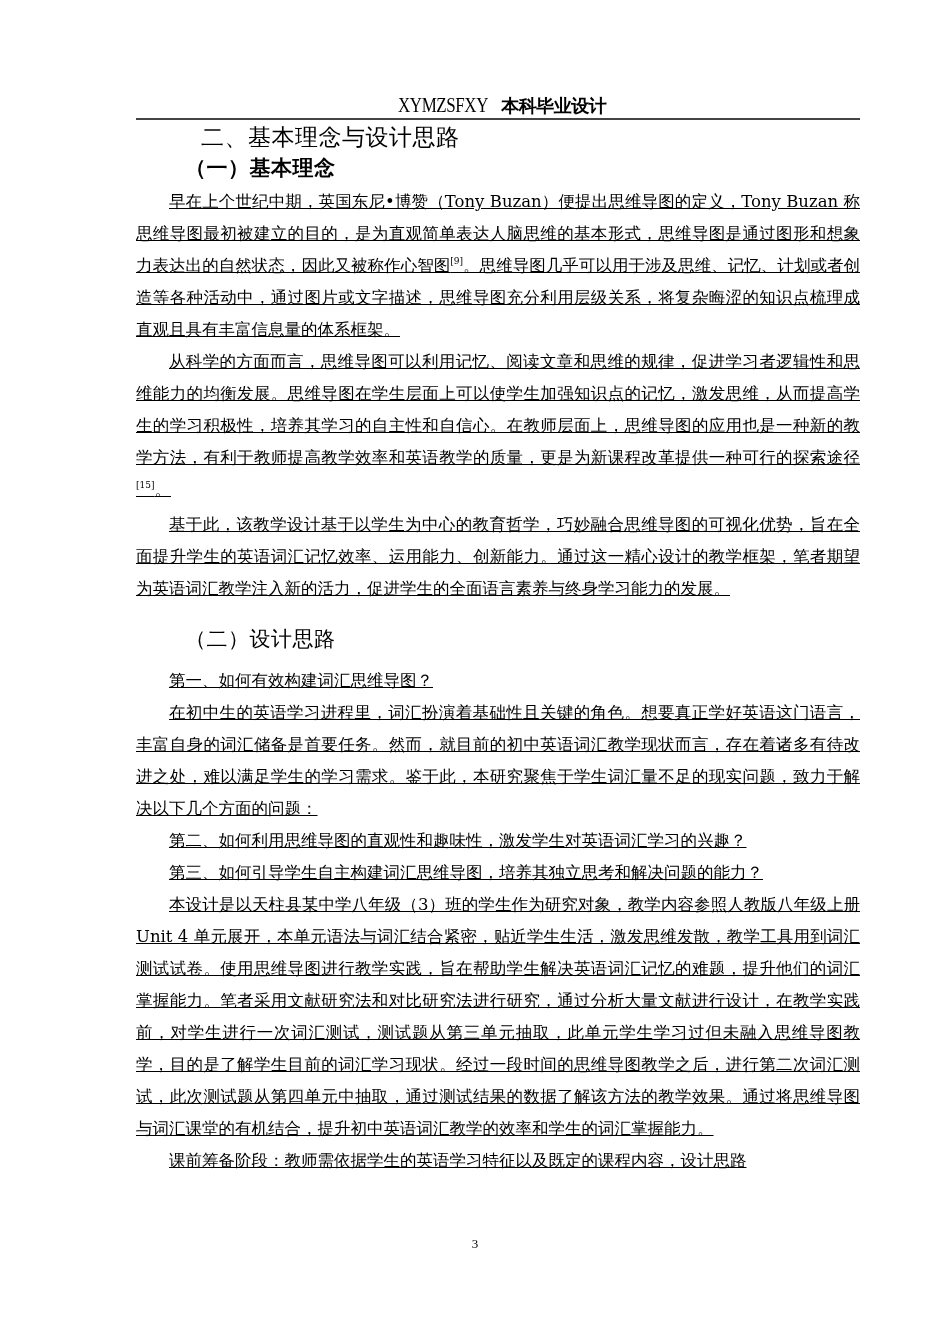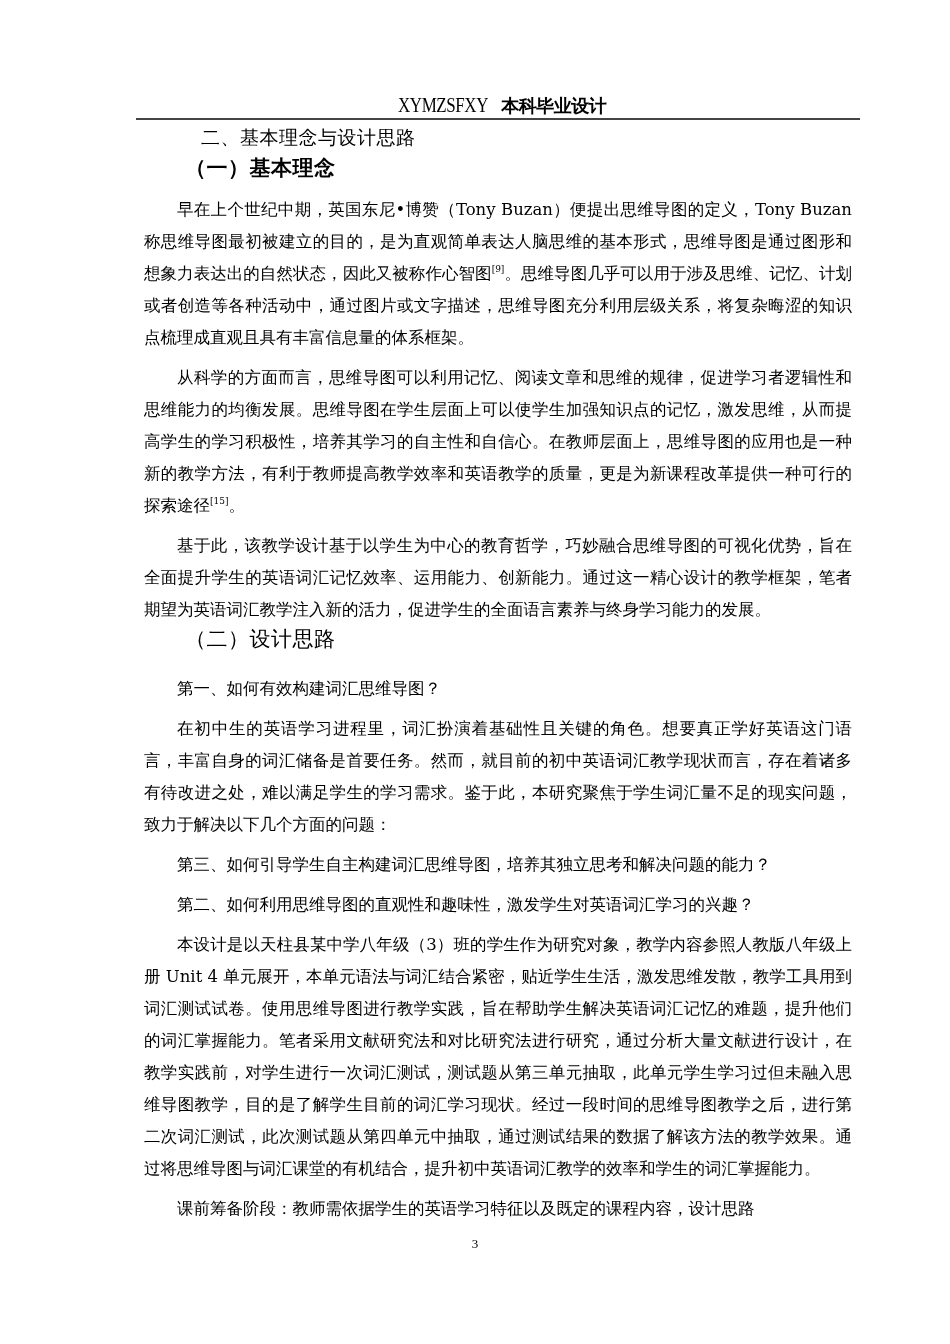--- a/index.html
+++ b/index.html
@@ -42,21 +42,21 @@
       top: 118px;
       width: 724px;
       height: 2px;
       background: #444444;
     }
     .h2 {
       position: absolute;
       left: 201px;
       top: 121px;
       font-family: "DejaVu Sans", sans-serif;
-      font-size: 19px;
+      font-size: 23px;
       line-height: 32px;
       letter-spacing: 0.5px;
     }
     .h3 {
       position: absolute;
       left: 185px;
       font-family: "DejaVu Sans", sans-serif;
       font-size: 21px;
       line-height: 30px;
       letter-spacing: 0.5px;
@@ -64,22 +64,23 @@
     .body-block {
       position: absolute;
       left: 136px;
       width: 724px;
       font-size: 16.5px;
       line-height: 32px;
       text-align: justify;
       text-justify: inter-character;
     }
     .body-block p {
-      margin: 8px;
+      margin: 0;
       text-indent: 33px;
+      text-decoration: underline;
     }
     .body-block sup {
       font-size: 9px;
       line-height: 0;
       vertical-align: 7px;
     }
     .page-number {
       position: absolute;
       left: 0;
       width: 950px;
@@ -106,19 +107,19 @@
   <p><span>早在上个世纪中期，英国东尼•博赞（Tony Buzan）便提出思维导图的定义，Tony Buzan 称思维导图最初被建立的目的，是为直观简单表达人脑思维的基本形式，思维导图是通过图形和想象力表达出的自然状态，因此又被称作心智图</span><sup>[9]</sup><span>。思维导图几乎可以用于涉及思维、记忆、计划或者创造等各种活动中，通过图片或文字描述，思维导图充分利用层级关系，将复杂晦涩的知识点梳理成直观且具有丰富信息量的体系框架。</span></p>
   <p><span>从科学的方面而言，思维导图可以利用记忆、阅读文章和思维的规律，促进学习者逻辑性和思维能力的均衡发展。思维导图在学生层面上可以使学生加强知识点的记忆，激发思维，从而提高学生的学习积极性，培养其学习的自主性和自信心。在教师层面上，思维导图的应用也是一种新的教学方法，有利于教师提高教学效率和英语教学的质量，更是为新课程改革提供一种可行的探索途径</span><sup>[15]</sup><span>。</span></p>
   <p style="margin-top:3px;">基于此，该教学设计基于以学生为中心的教育哲学，巧妙融合思维导图的可视化优势，旨在全面提升学生的英语词汇记忆效率、运用能力、创新能力。通过这一精心设计的教学框架，笔者期望为英语词汇教学注入新的活力，促进学生的全面语言素养与终身学习能力的发展。</p>
 </div>
 
 <div class="h3" style="top:624px;">（二）设计思路</div>
 
 <div class="body-block" style="top:665px;">
   <p>第一、如何有效构建词汇思维导图？</p>
   <p>在初中生的英语学习进程里，词汇扮演着基础性且关键的角色。想要真正学好英语这门语言，丰富自身的词汇储备是首要任务。然而，就目前的初中英语词汇教学现状而言，存在着诸多有待改进之处，难以满足学生的学习需求。鉴于此，本研究聚焦于学生词汇量不足的现实问题，致力于解决以下几个方面的问题：</p>
+  <p>第二、如何利用思维导图的直观性和趣味性，激发学生对英语词汇学习的兴趣？</p>
   <p>第三、如何引导学生自主构建词汇思维导图，培养其独立思考和解决问题的能力？</p>
-  <p>第二、如何利用思维导图的直观性和趣味性，激发学生对英语词汇学习的兴趣？</p>
   <p>本设计是以天柱县某中学八年级（3）班的学生作为研究对象，教学内容参照人教版八年级上册 Unit 4 单元展开，本单元语法与词汇结合紧密，贴近学生生活，激发思维发散，教学工具用到词汇测试试卷。使用思维导图进行教学实践，旨在帮助学生解决英语词汇记忆的难题，提升他们的词汇掌握能力。笔者采用文献研究法和对比研究法进行研究，通过分析大量文献进行设计，在教学实践前，对学生进行一次词汇测试，测试题从第三单元抽取，此单元学生学习过但未融入思维导图教学，目的是了解学生目前的词汇学习现状。经过一段时间的思维导图教学之后，进行第二次词汇测试，此次测试题从第四单元中抽取，通过测试结果的数据了解该方法的教学效果。通过将思维导图与词汇课堂的有机结合，提升初中英语词汇教学的效率和学生的词汇掌握能力。</p>
   <p>课前筹备阶段：教师需依据学生的英语学习特征以及既定的课程内容，设计思路</p>
 </div>
 
 <div class="page-number">3</div>
 
 </body></html>

